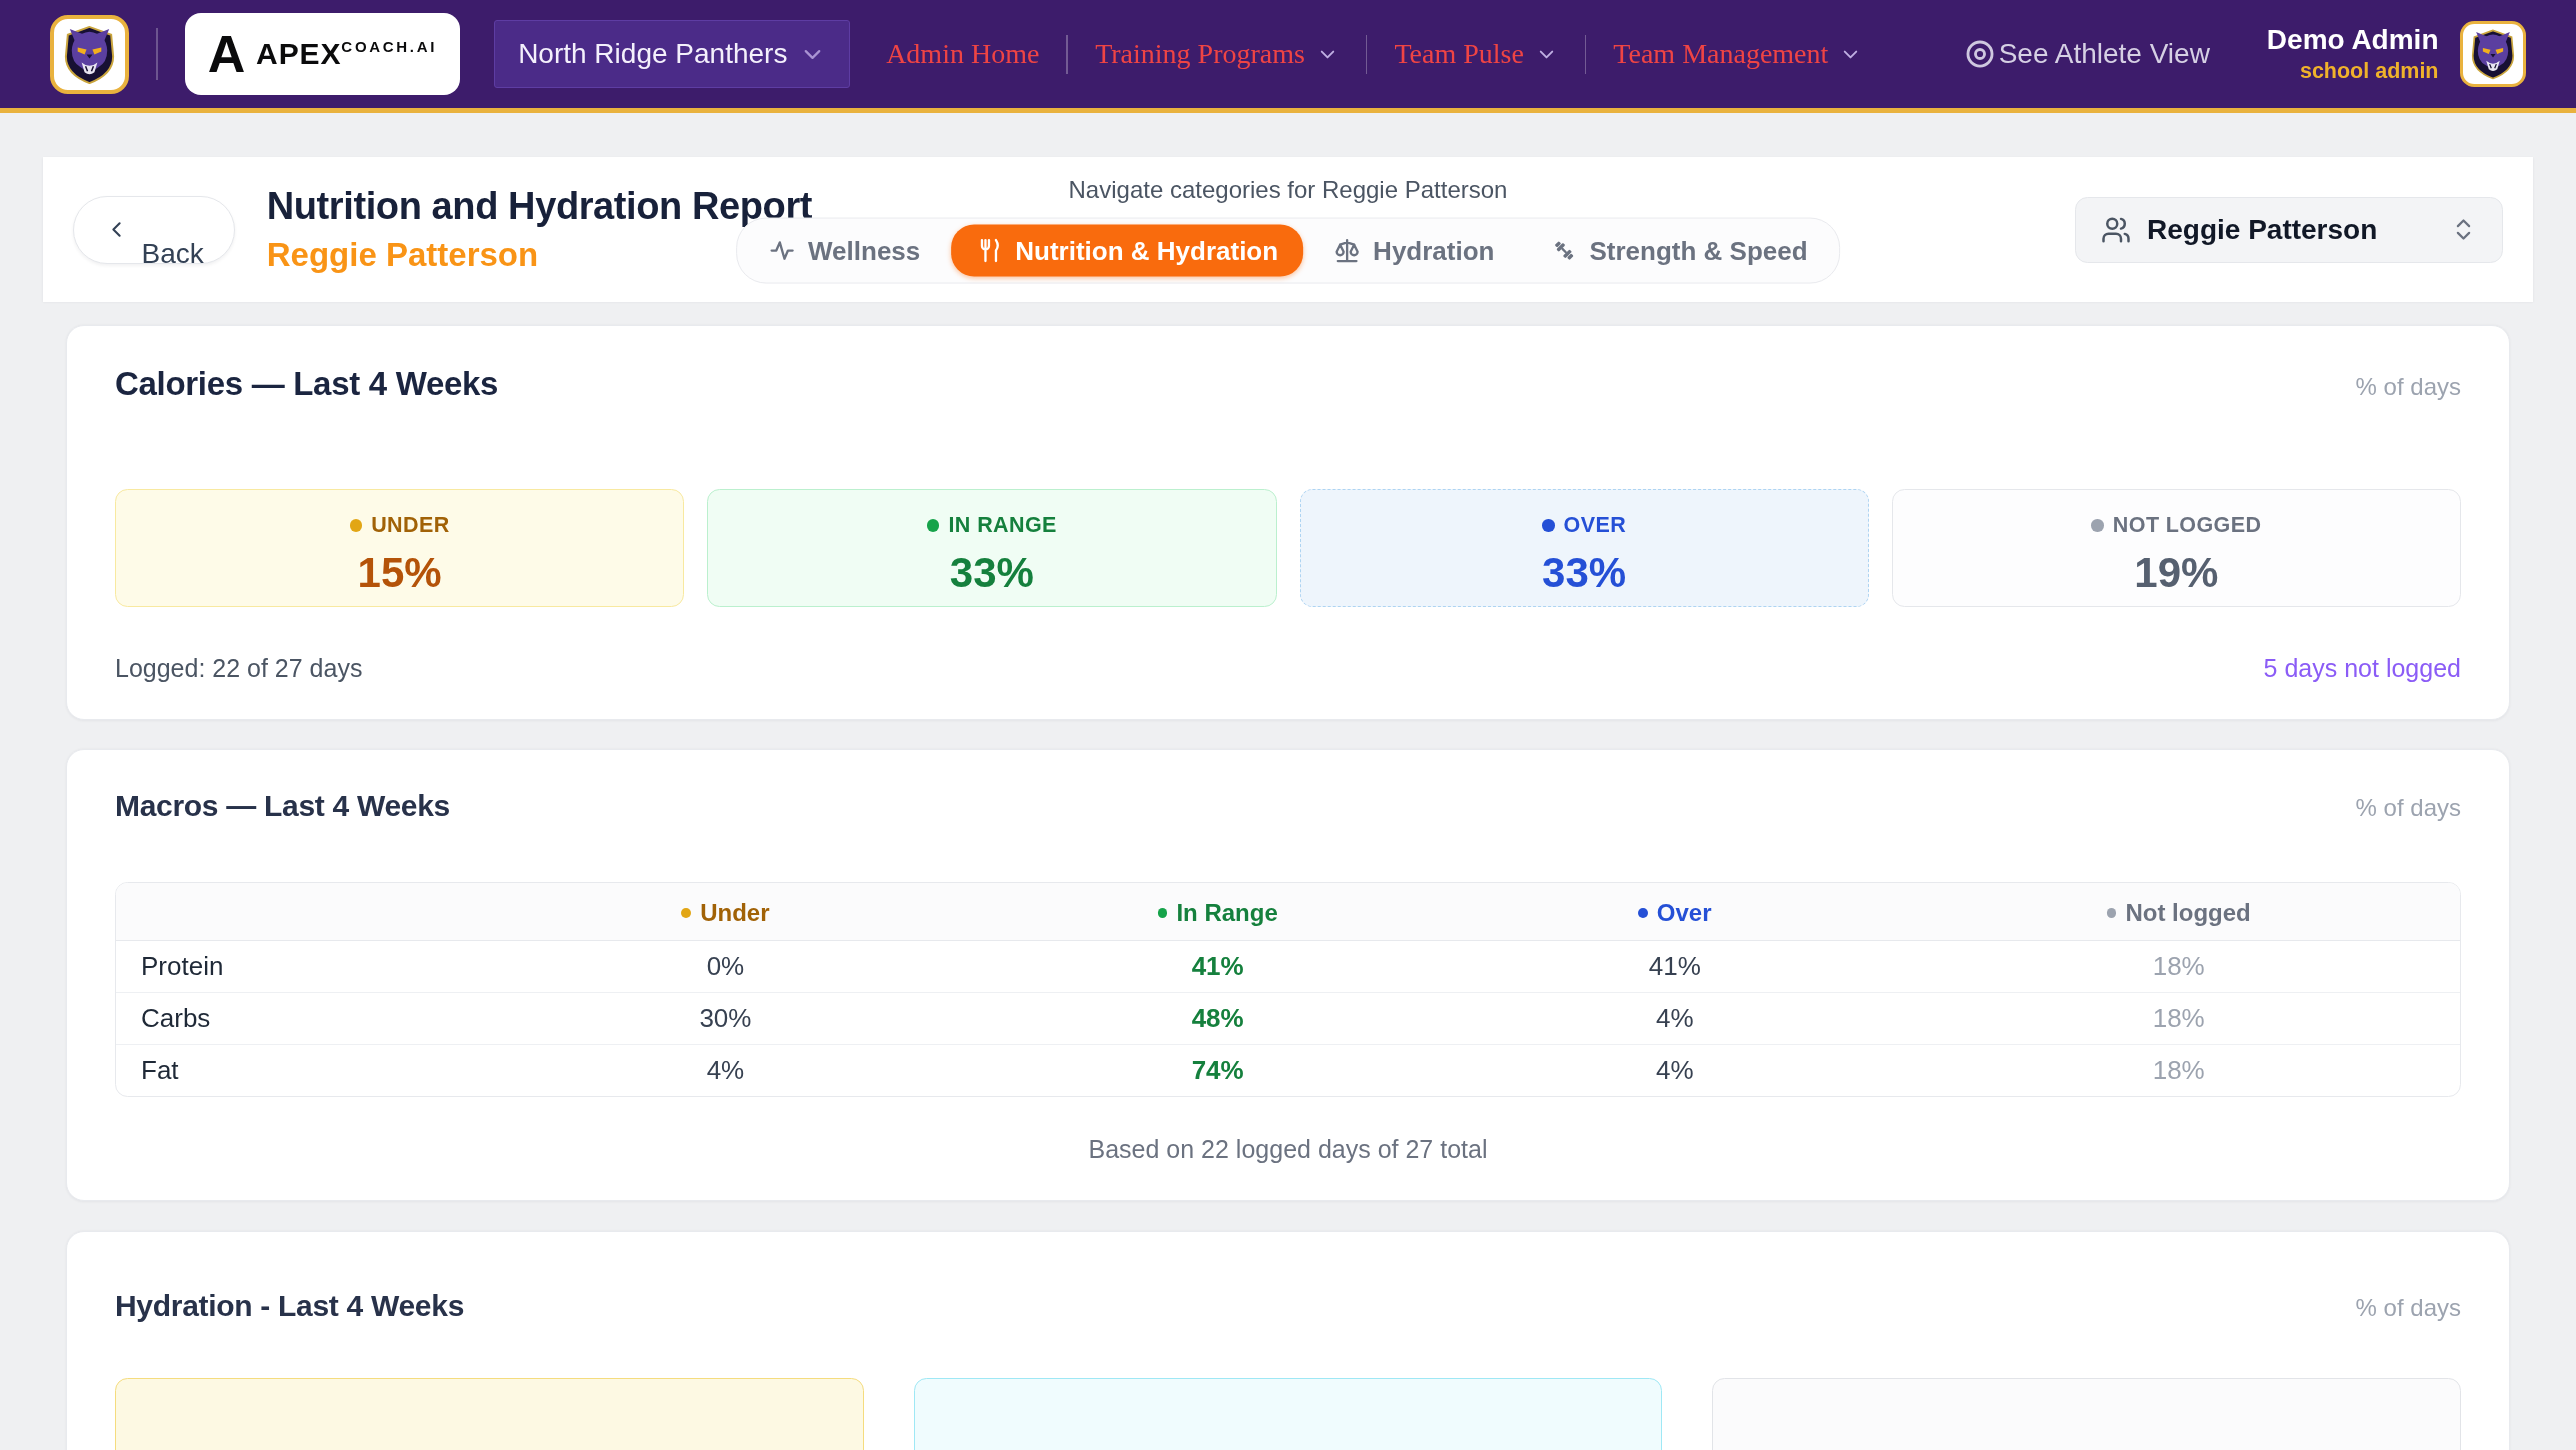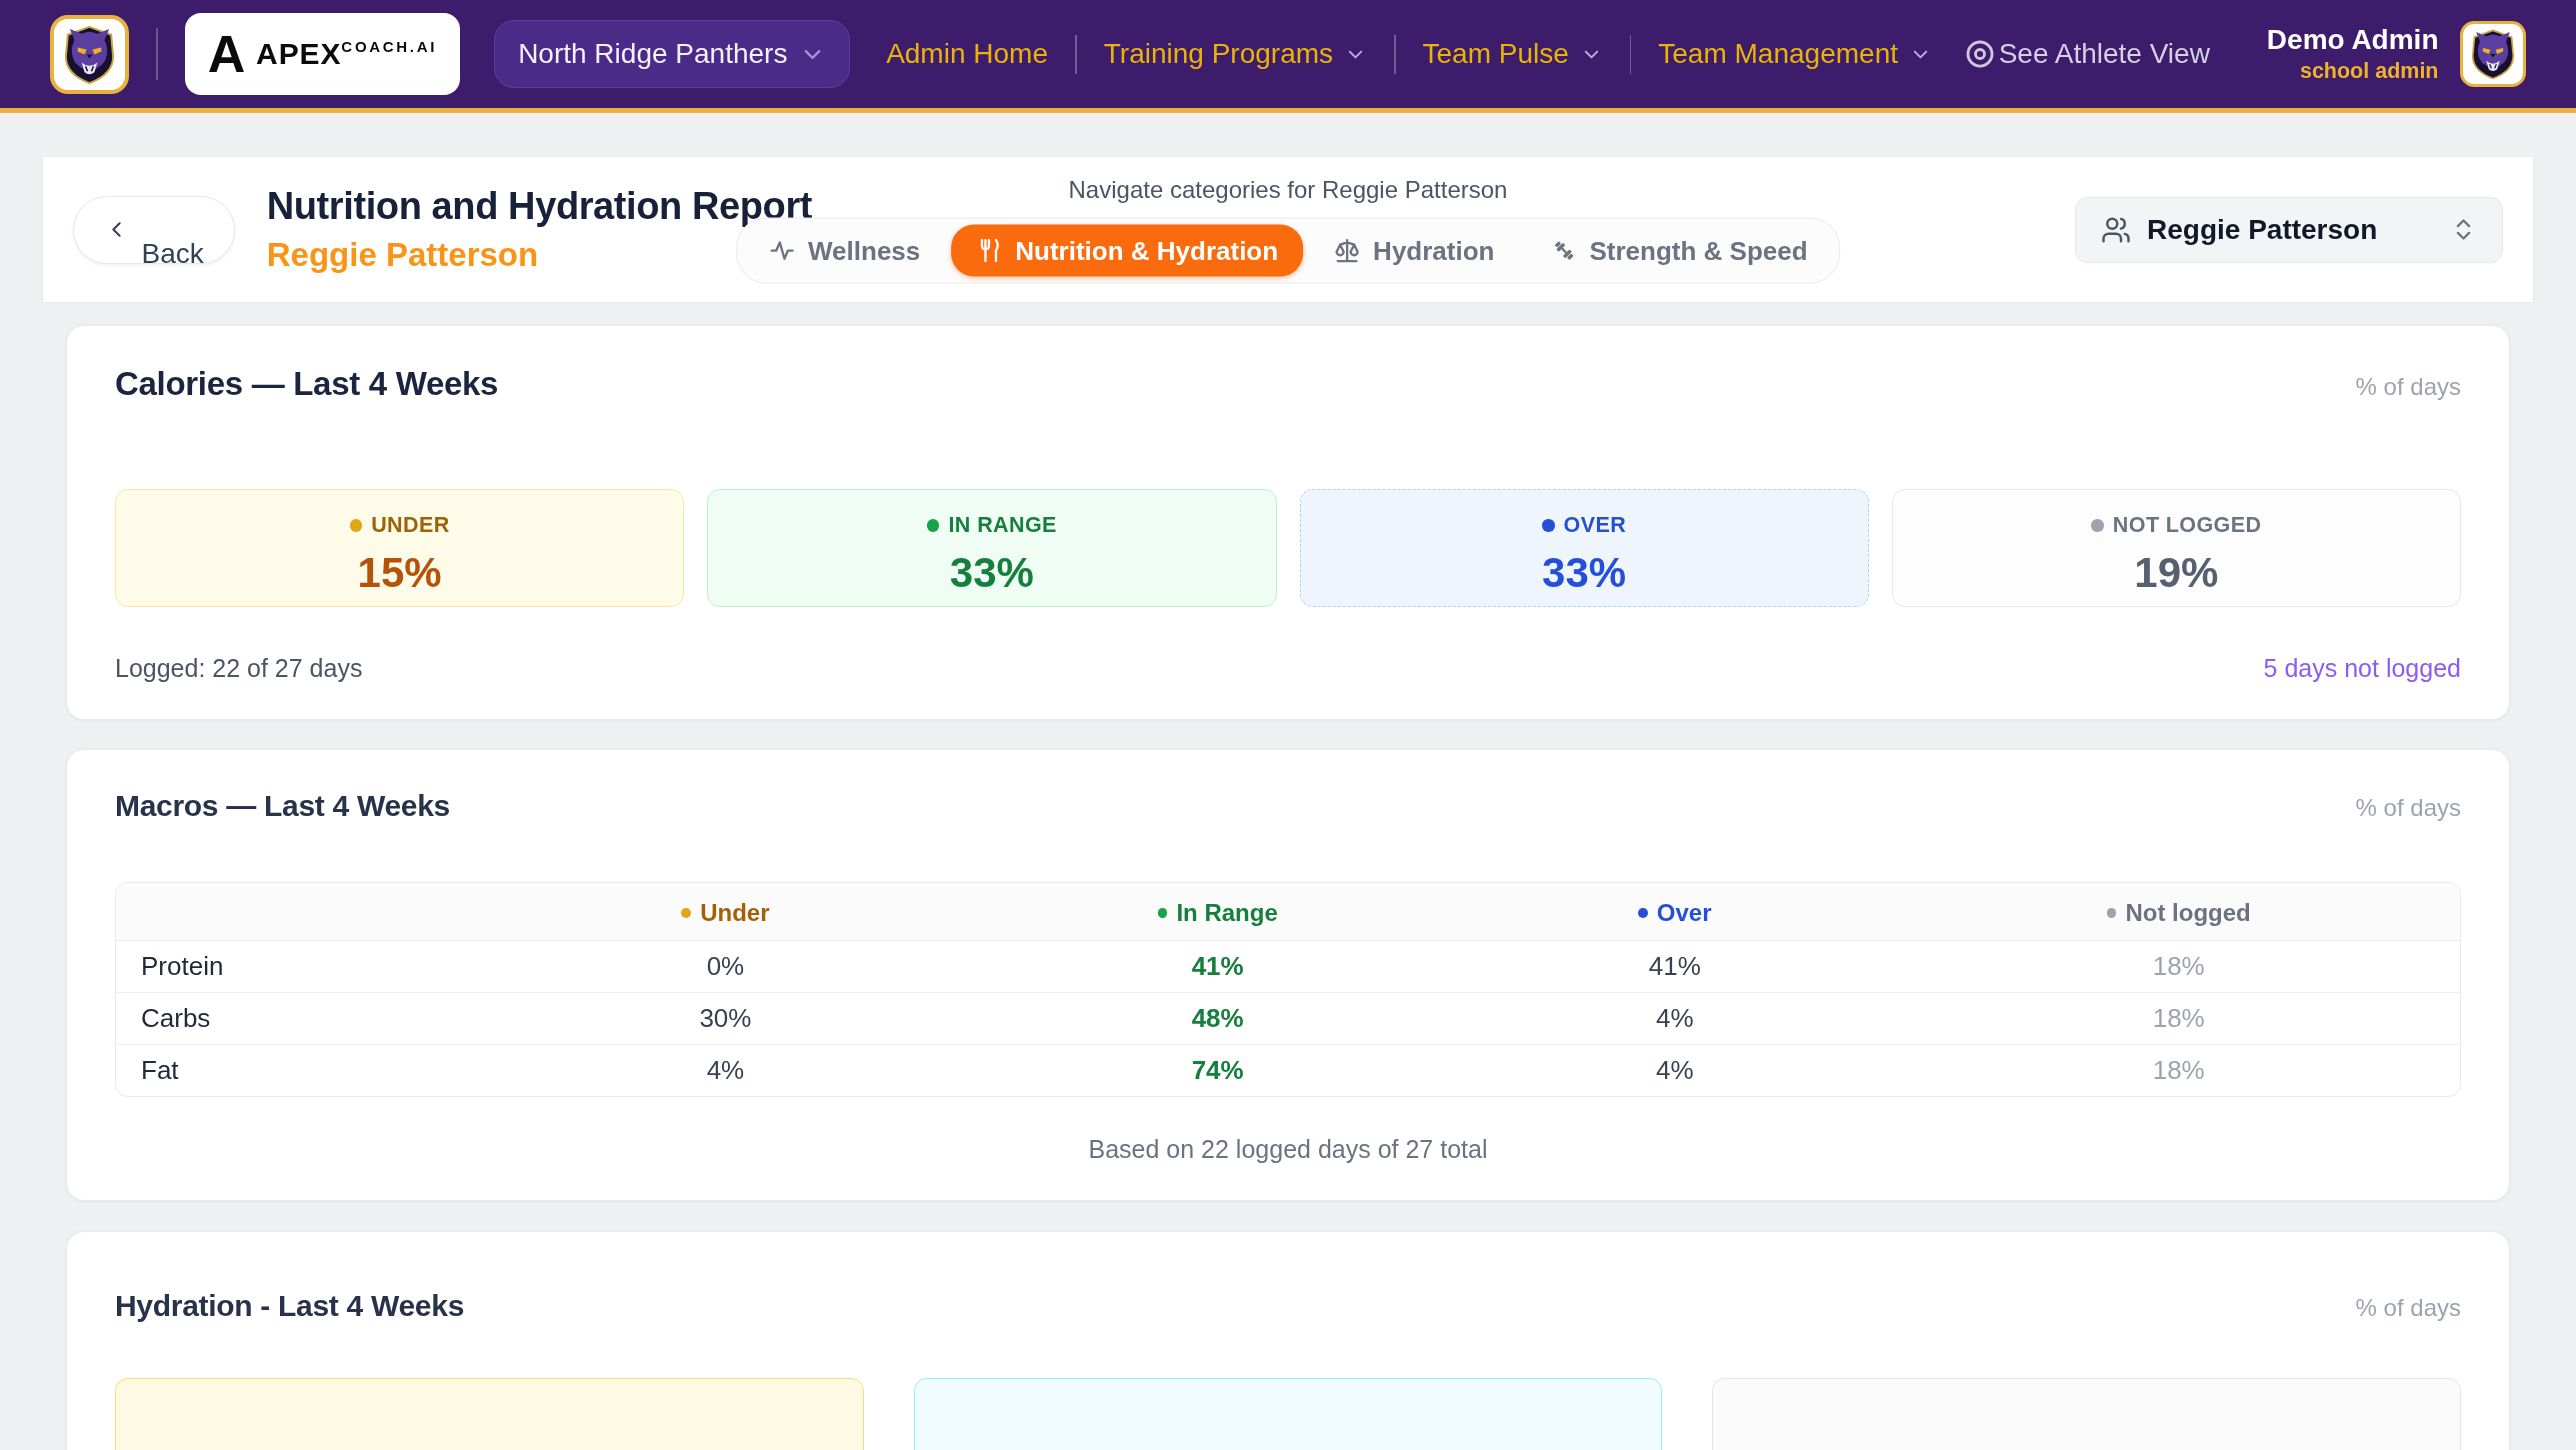--- a/index.html
+++ b/index.html
@@ -23,29 +23,29 @@
   .nav-divider-logo { width:1.8px; height:52px; background:rgba(255,255,255,.25); margin:0 27px; }
   .apex-badge {
     background:#ffffff; border-radius:16px; padding:10.7px 23px; display:flex; align-items:center; gap:12.5px;
     height:82px;
   }
   .apex-a { font-size:52px; font-weight:800; color:#0b0b0c; line-height:1; letter-spacing:-1.8px; }
   .apex-words { display:flex; flex-direction:row; justify-content:center; }
   .apex-name { font-size:30px; font-weight:800; color:#0b0b0c; letter-spacing:0.9px; line-height:1.05; }
   .apex-sub { font-size:15px; font-weight:700; color:#0b0b0c; letter-spacing:2.7px; }
   .team-select {
-    margin-left:34px; height:68px; min-width:356px; border-radius:20px;
+    margin-left:34px; height:68px; min-width:356px; border-radius:3px;
     background:#4b2b88; border:1.8px solid #5e3da3; display:flex; align-items:center;
     padding:0 23px; gap:4px; cursor:pointer;
   }
   .team-select .team-name { font-size:28px; color:#f4f0fc; flex:1; }
   .team-select svg { width:27px; height:27px; color:#a993d3; }
   .nav-links { display:flex; align-items:center; margin-left:36px; }
   .nav-link { display:flex; align-items:center; gap:10.7px; cursor:pointer; }
-  .nav-link span { font-size:28px; color:#eab308; }
+  .nav-link span { font-size:28px; color:#ef4444;font-family:Liberation Serif, serif; }
   .nav-link svg { width:23px; height:23px; color:#bfaee2; }
   .nav-sep { width:1.8px; height:39px; background:rgba(255,255,255,.28); margin:0 27px; }
   .nav-right { margin-left:auto; display:flex; align-items:center; }
   .athlete-view { display:flex; align-items:center; gap:2px; cursor:pointer; }
   .athlete-view svg { width:34px; height:34px; color:#cfc8e0; }
   .athlete-view span { font-size:28px; color:#d6d0e4; }
   .user-block { margin-left:57px; text-align:right; }
   .user-name { font-size:28px; font-weight:700; color:#ffffff; }
   .user-role { font-size:21.5px; font-weight:700; color:#f0b22b; margin-top:3.6px; }
   .avatar {

